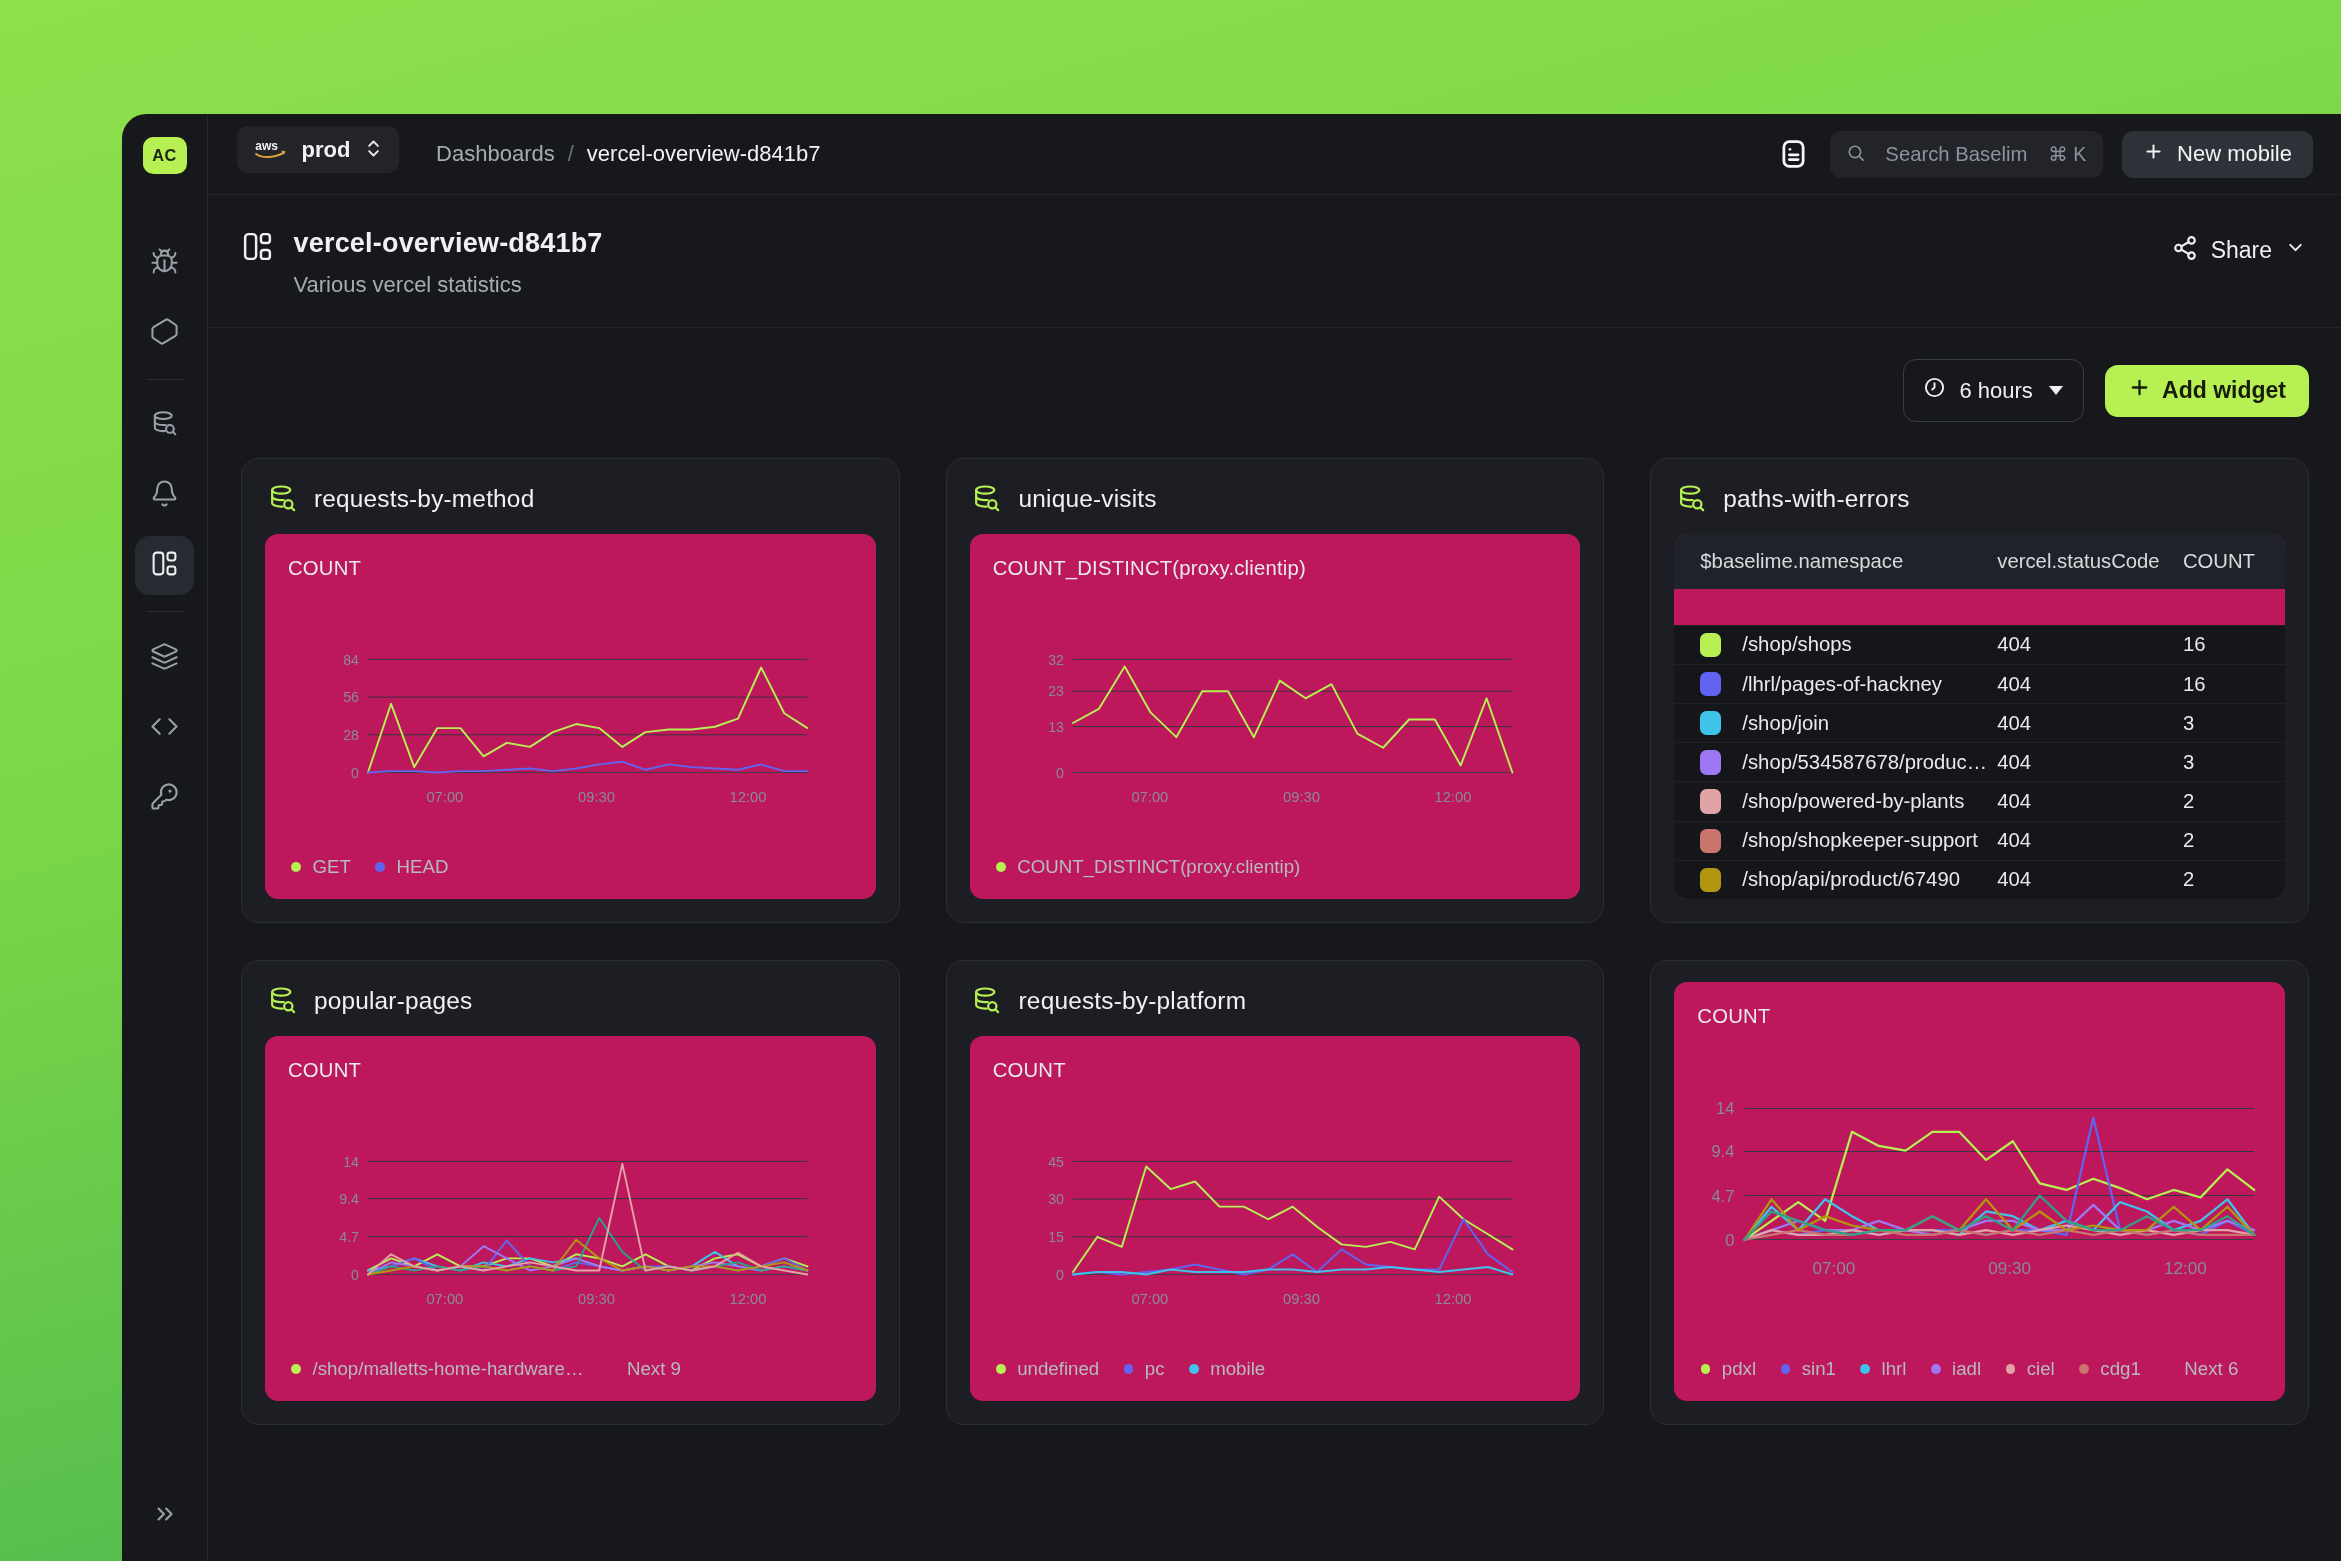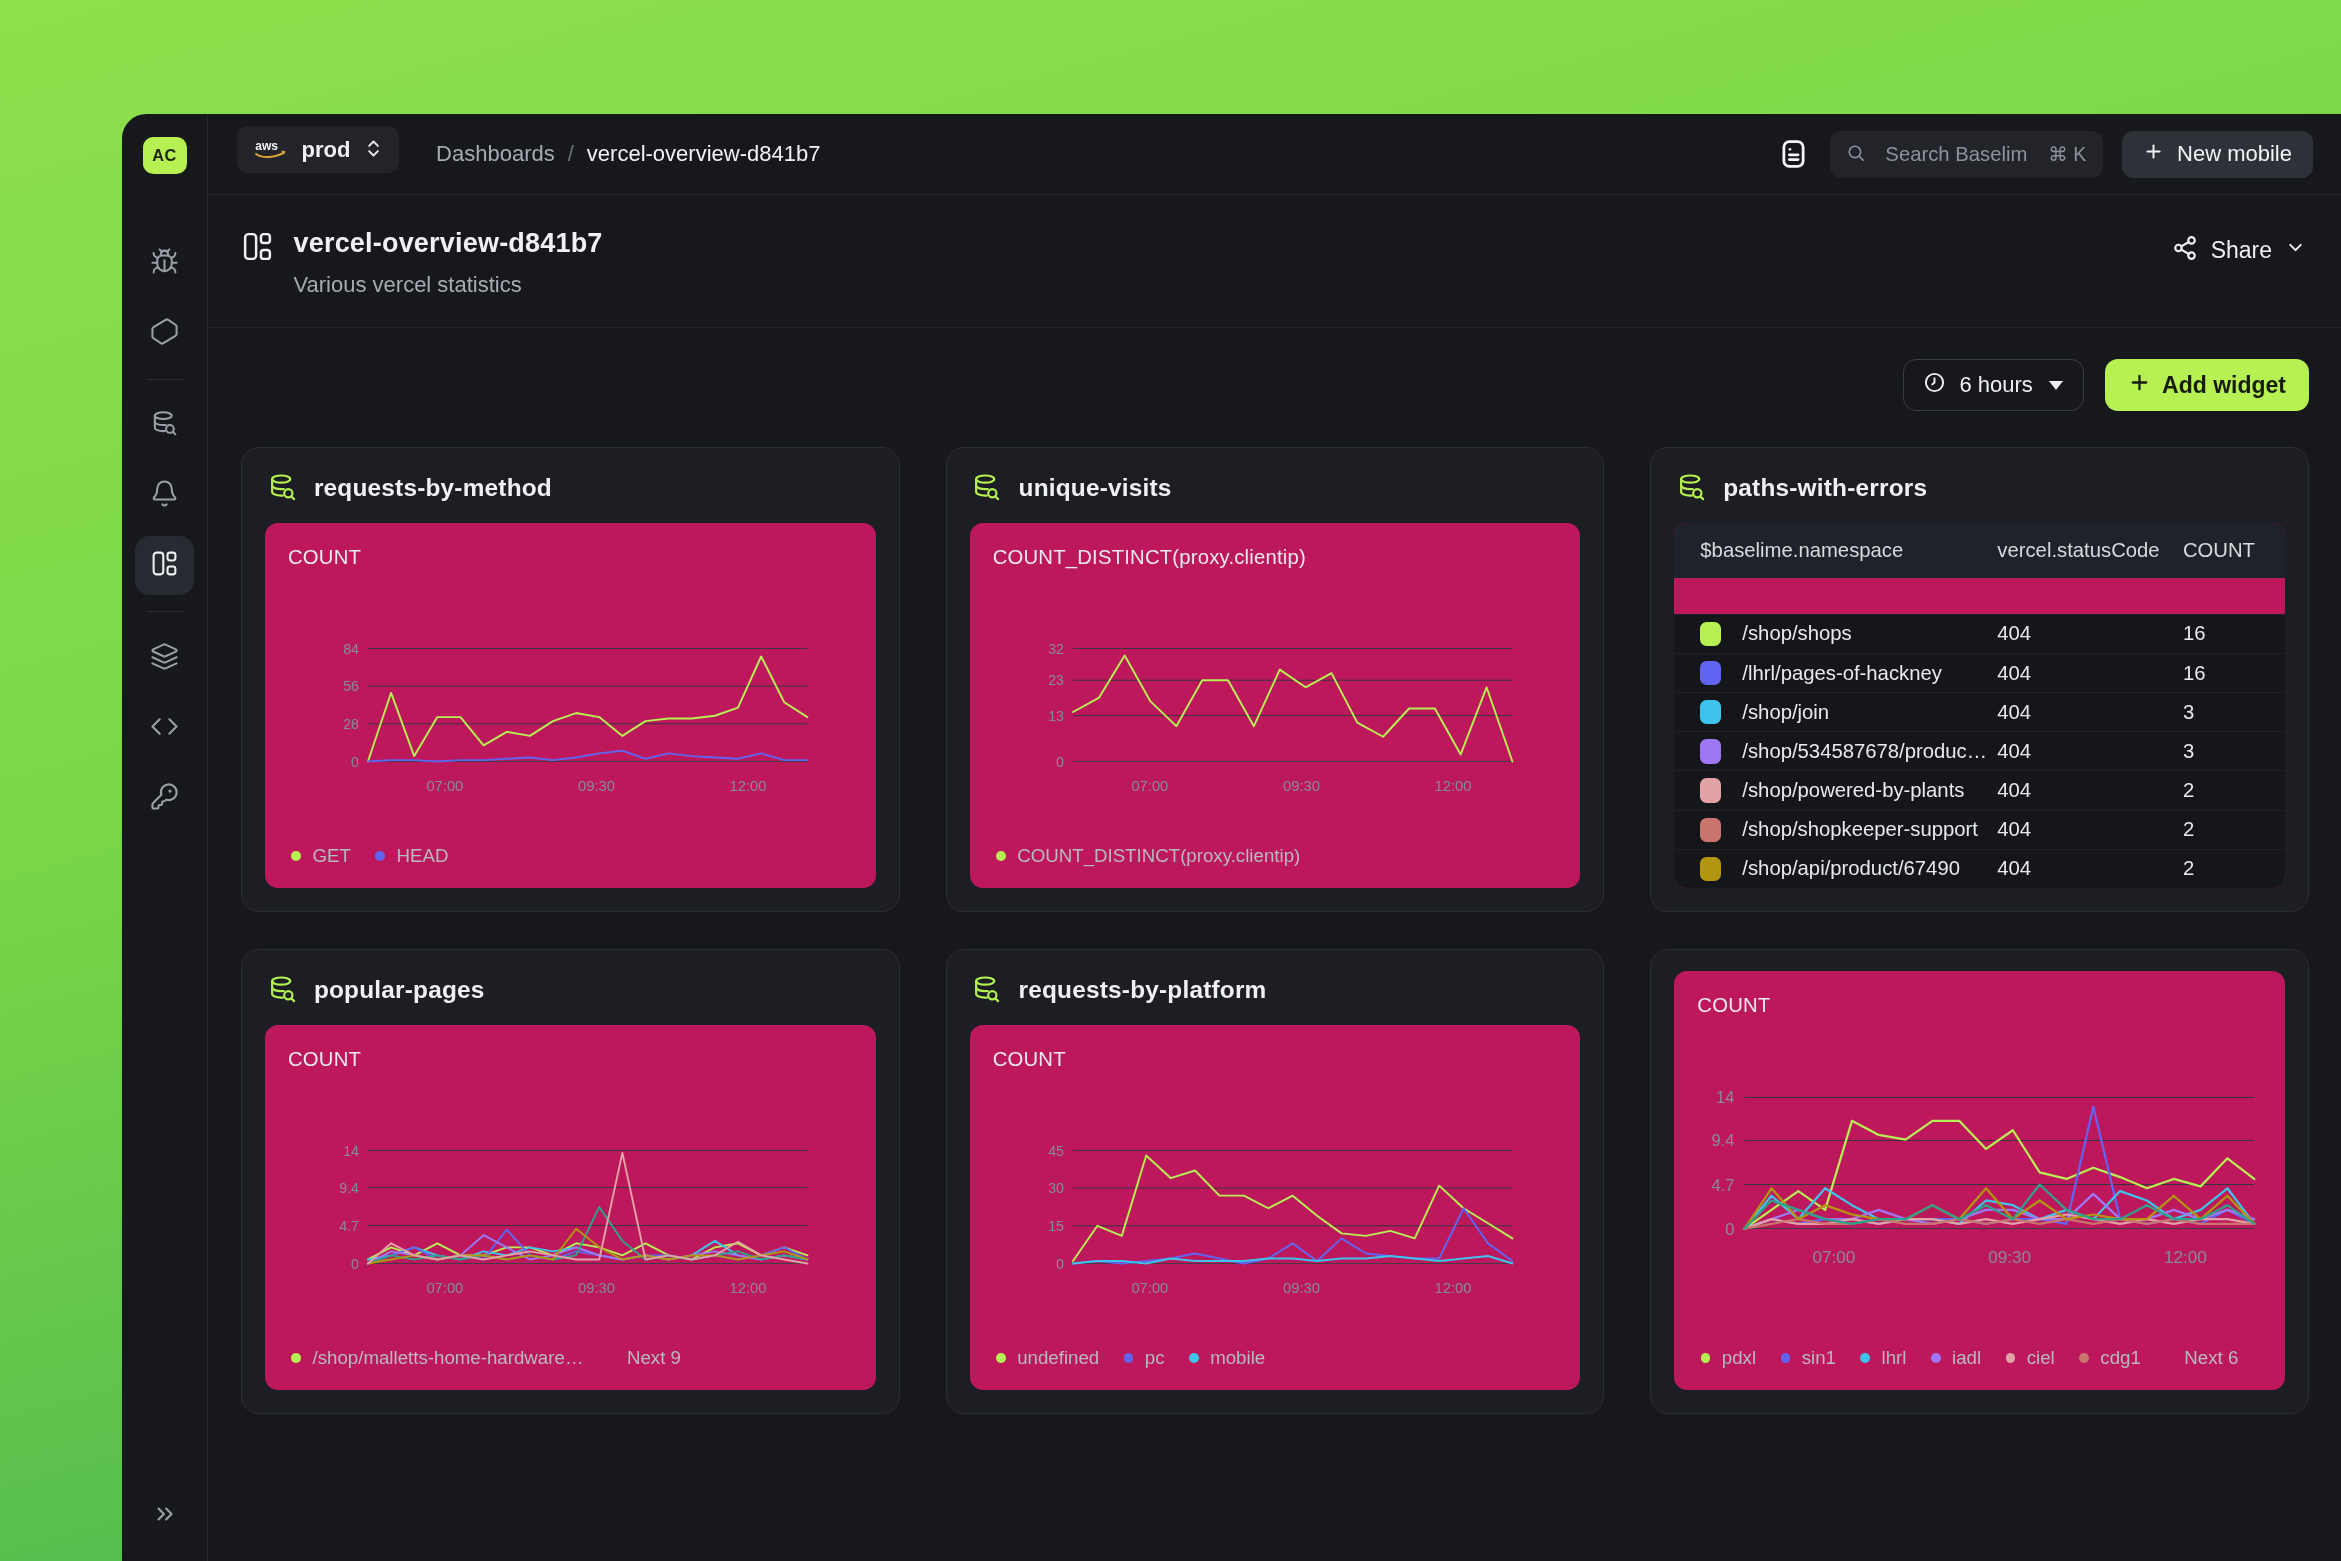--- a/index.html
+++ b/index.html
@@ -40,28 +40,28 @@
   
   .titlebar { padding:33px 36px 29px 33px; border-bottom:0.8px solid #242629; display:flex; align-items:flex-start; flex-shrink:0; }
   .t-icon { color:#eef0f2; margin-top:1.6px; }
   .t-text { margin-left:19.5px; }
   .page-title { font-size:27px; font-weight:600; letter-spacing:0.2px; }
   .page-sub { margin-top:13px; font-size:22px; color:#a7abb3; }
   .share { margin-left:auto; margin-top:6.5px; display:flex; align-items:center; gap:13px; color:#eef0f2; font-size:23px; cursor:pointer; }
   
   .content { flex:1; padding:31px 33px 0; min-height:0; }
   .controls { display:flex; justify-content:flex-end; align-items:center; gap:21px; margin-bottom:36px; }
-  .time-pill { height:52px; border:0.8px solid #3a3d44; border-radius:13px; display:flex; align-items:center; gap:13px; padding:0 19.5px; font-size:22px; color:#eef0f2; cursor:pointer;margin-left:46px; }
+  .time-pill { height:63px; border:0.8px solid #3a3d44; border-radius:13px; display:flex; align-items:center; gap:13px; padding:0 19.5px; font-size:22px; color:#eef0f2; cursor:pointer;margin-left:46px; }
   .caret { width:0; height:0; border-left:7.3px solid transparent; border-right:7.3px solid transparent; border-top:9px solid #eef0f2; margin-left:3.3px; }
   .btn-add { height:52px; background:#b6f052; color:#181c0c; border-radius:13px; display:flex; align-items:center; gap:11.4px; padding:0 23px; font-size:23px; font-weight:600; cursor:pointer; }
   .grid { display:grid; grid-template-columns:repeat(3,1fr); gap:37px 46px; }
   .card { height:465px; background:#1c1e23; border:0.8px solid #2b2e34; border-radius:18px; padding:21px 23px 23px; display:flex; flex-direction:column; }
   .card-head { display:flex; align-items:center; gap:16.3px; margin:3.3px 1.6px 19.5px; }
   .db-icon { color:#b6f052; display:flex; }
-  .card-title { font-size:24.4px; font-weight:700; color:#f0f1f3; letter-spacing:0.2px; }
+  .card-title { font-size:24.4px; font-weight:400; color:#f0f1f3; letter-spacing:0.2px; }
   .panel { flex:1; background:#be185d; border-radius:13px; padding:23px 23px 13px; display:flex; flex-direction:column; min-height:0;gap:36px; }
   .metric { font-size:20.3px; color:#e8eaed; letter-spacing:0.2px; }
   svg.chart { width:100%; margin-top:37px; display:block; }
   svg.chart text { font-family:"Liberation Sans", sans-serif; }
   .legend { margin-top:auto; display:flex; align-items:center; flex-wrap:wrap; gap:8.1px 24.4px; padding:6.5px 3.3px 8.1px; }
   .leg-item { display:flex; align-items:center; gap:11.4px; font-size:18.7px; color:#b6bac1; cursor:pointer; white-space:nowrap; }
   .leg-dot { width:9.8px; height:9.8px; border-radius:50%; flex-shrink:0; }
   .leg-more { font-size:18.7px; color:#b6bac1; margin-left:19px; }
   
   .panel.table { padding:0; overflow:hidden; }

